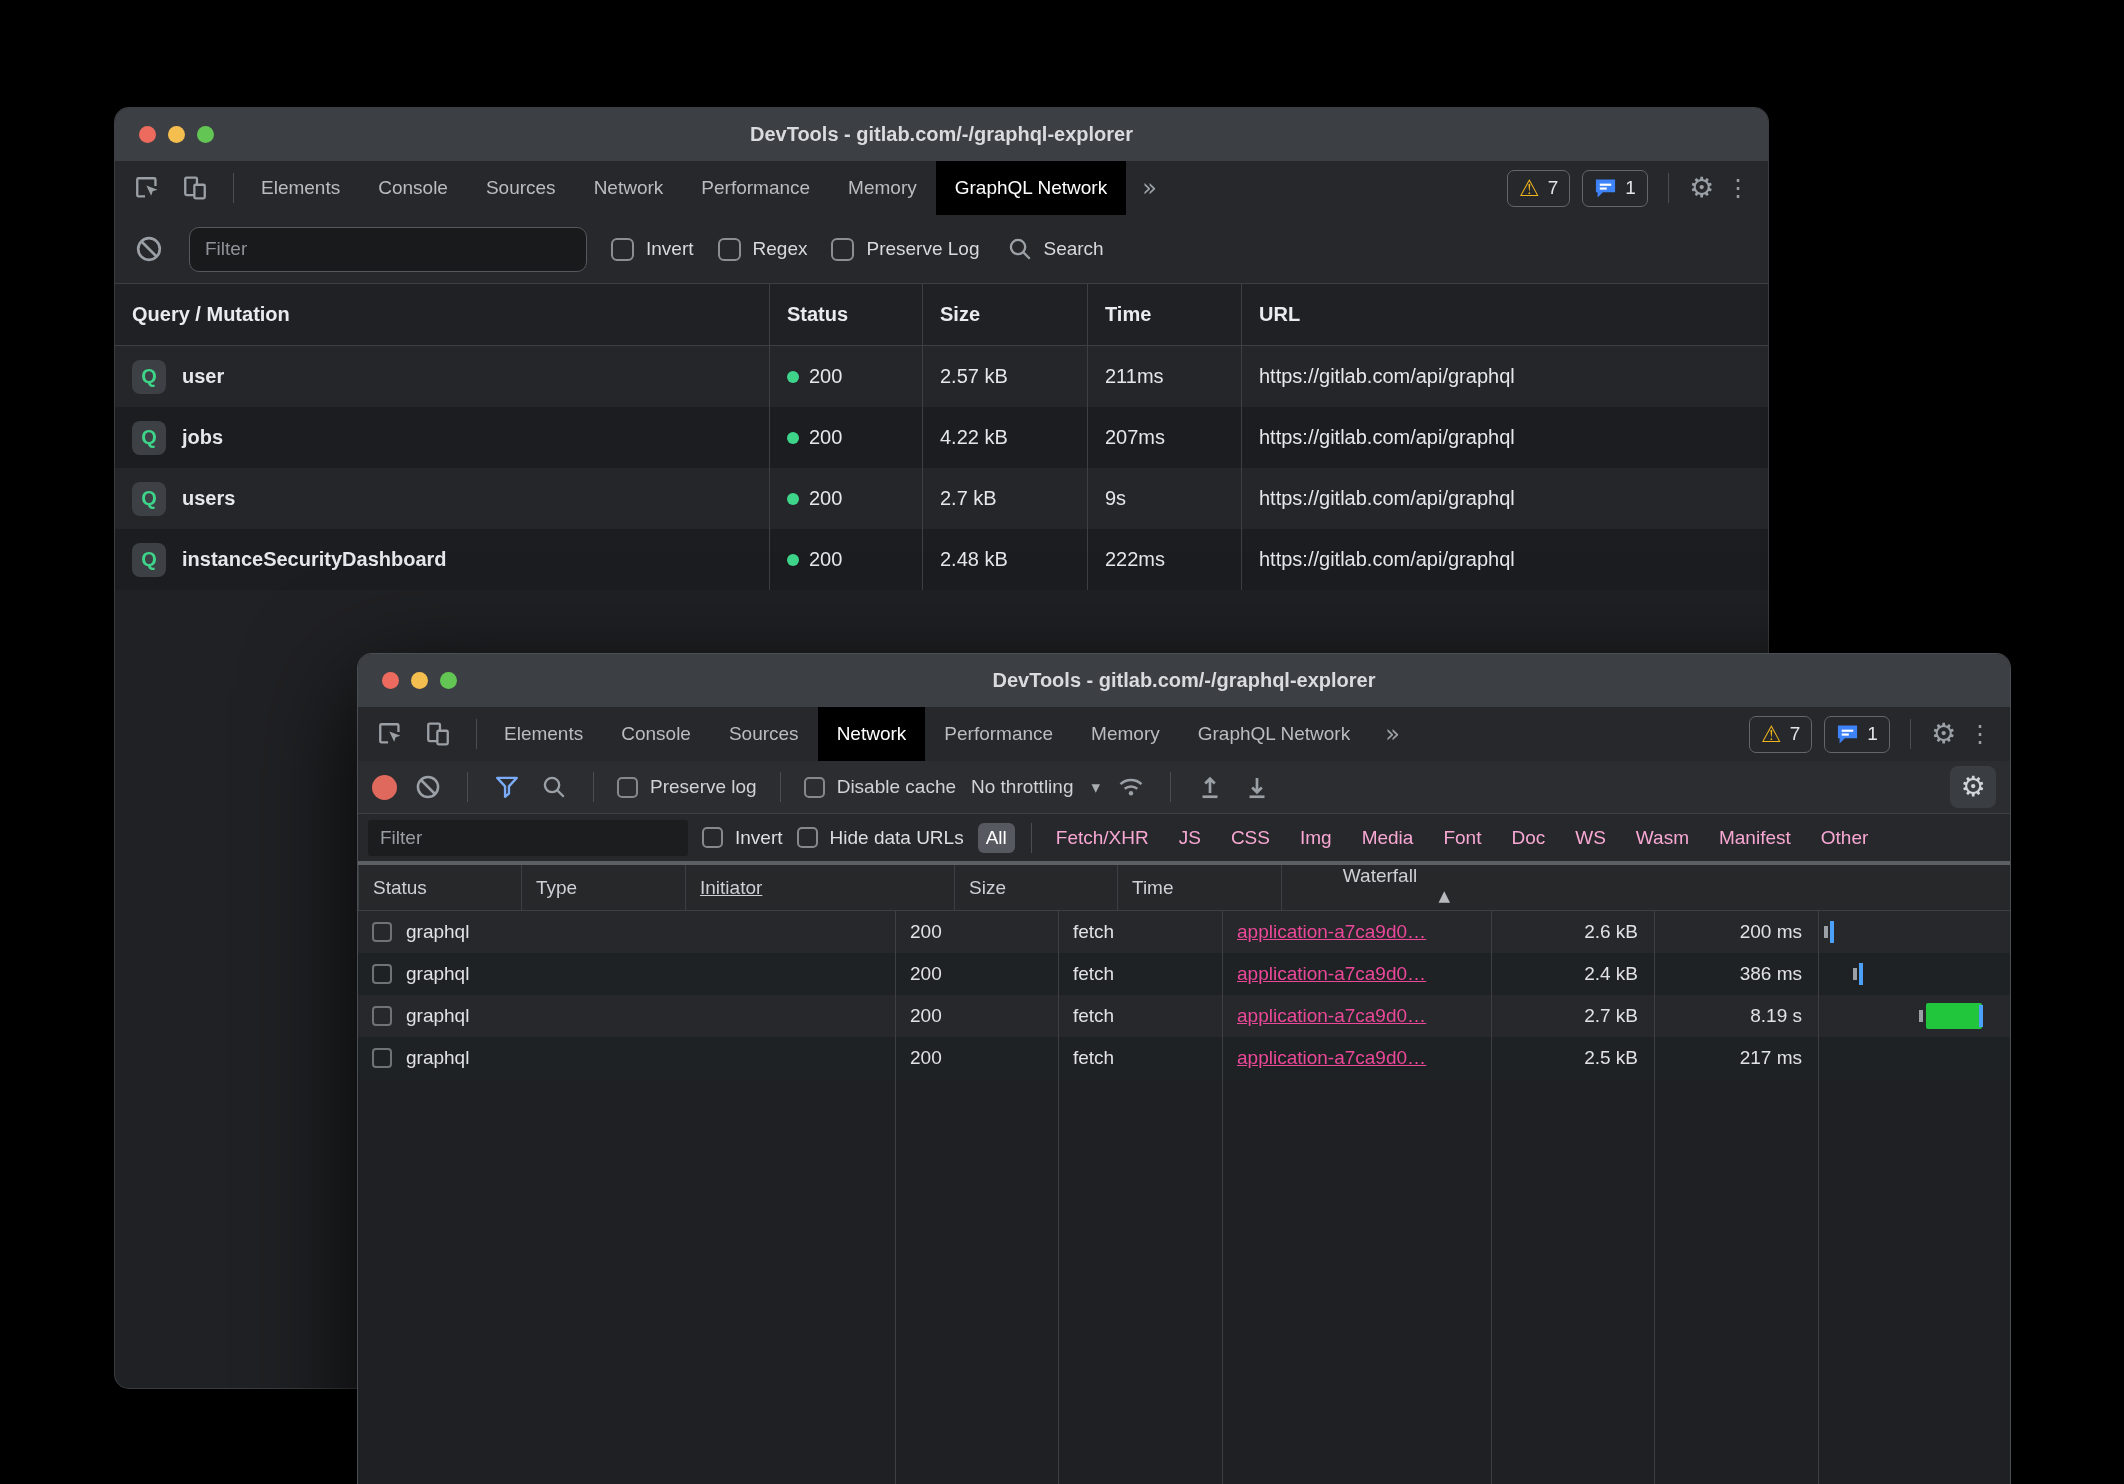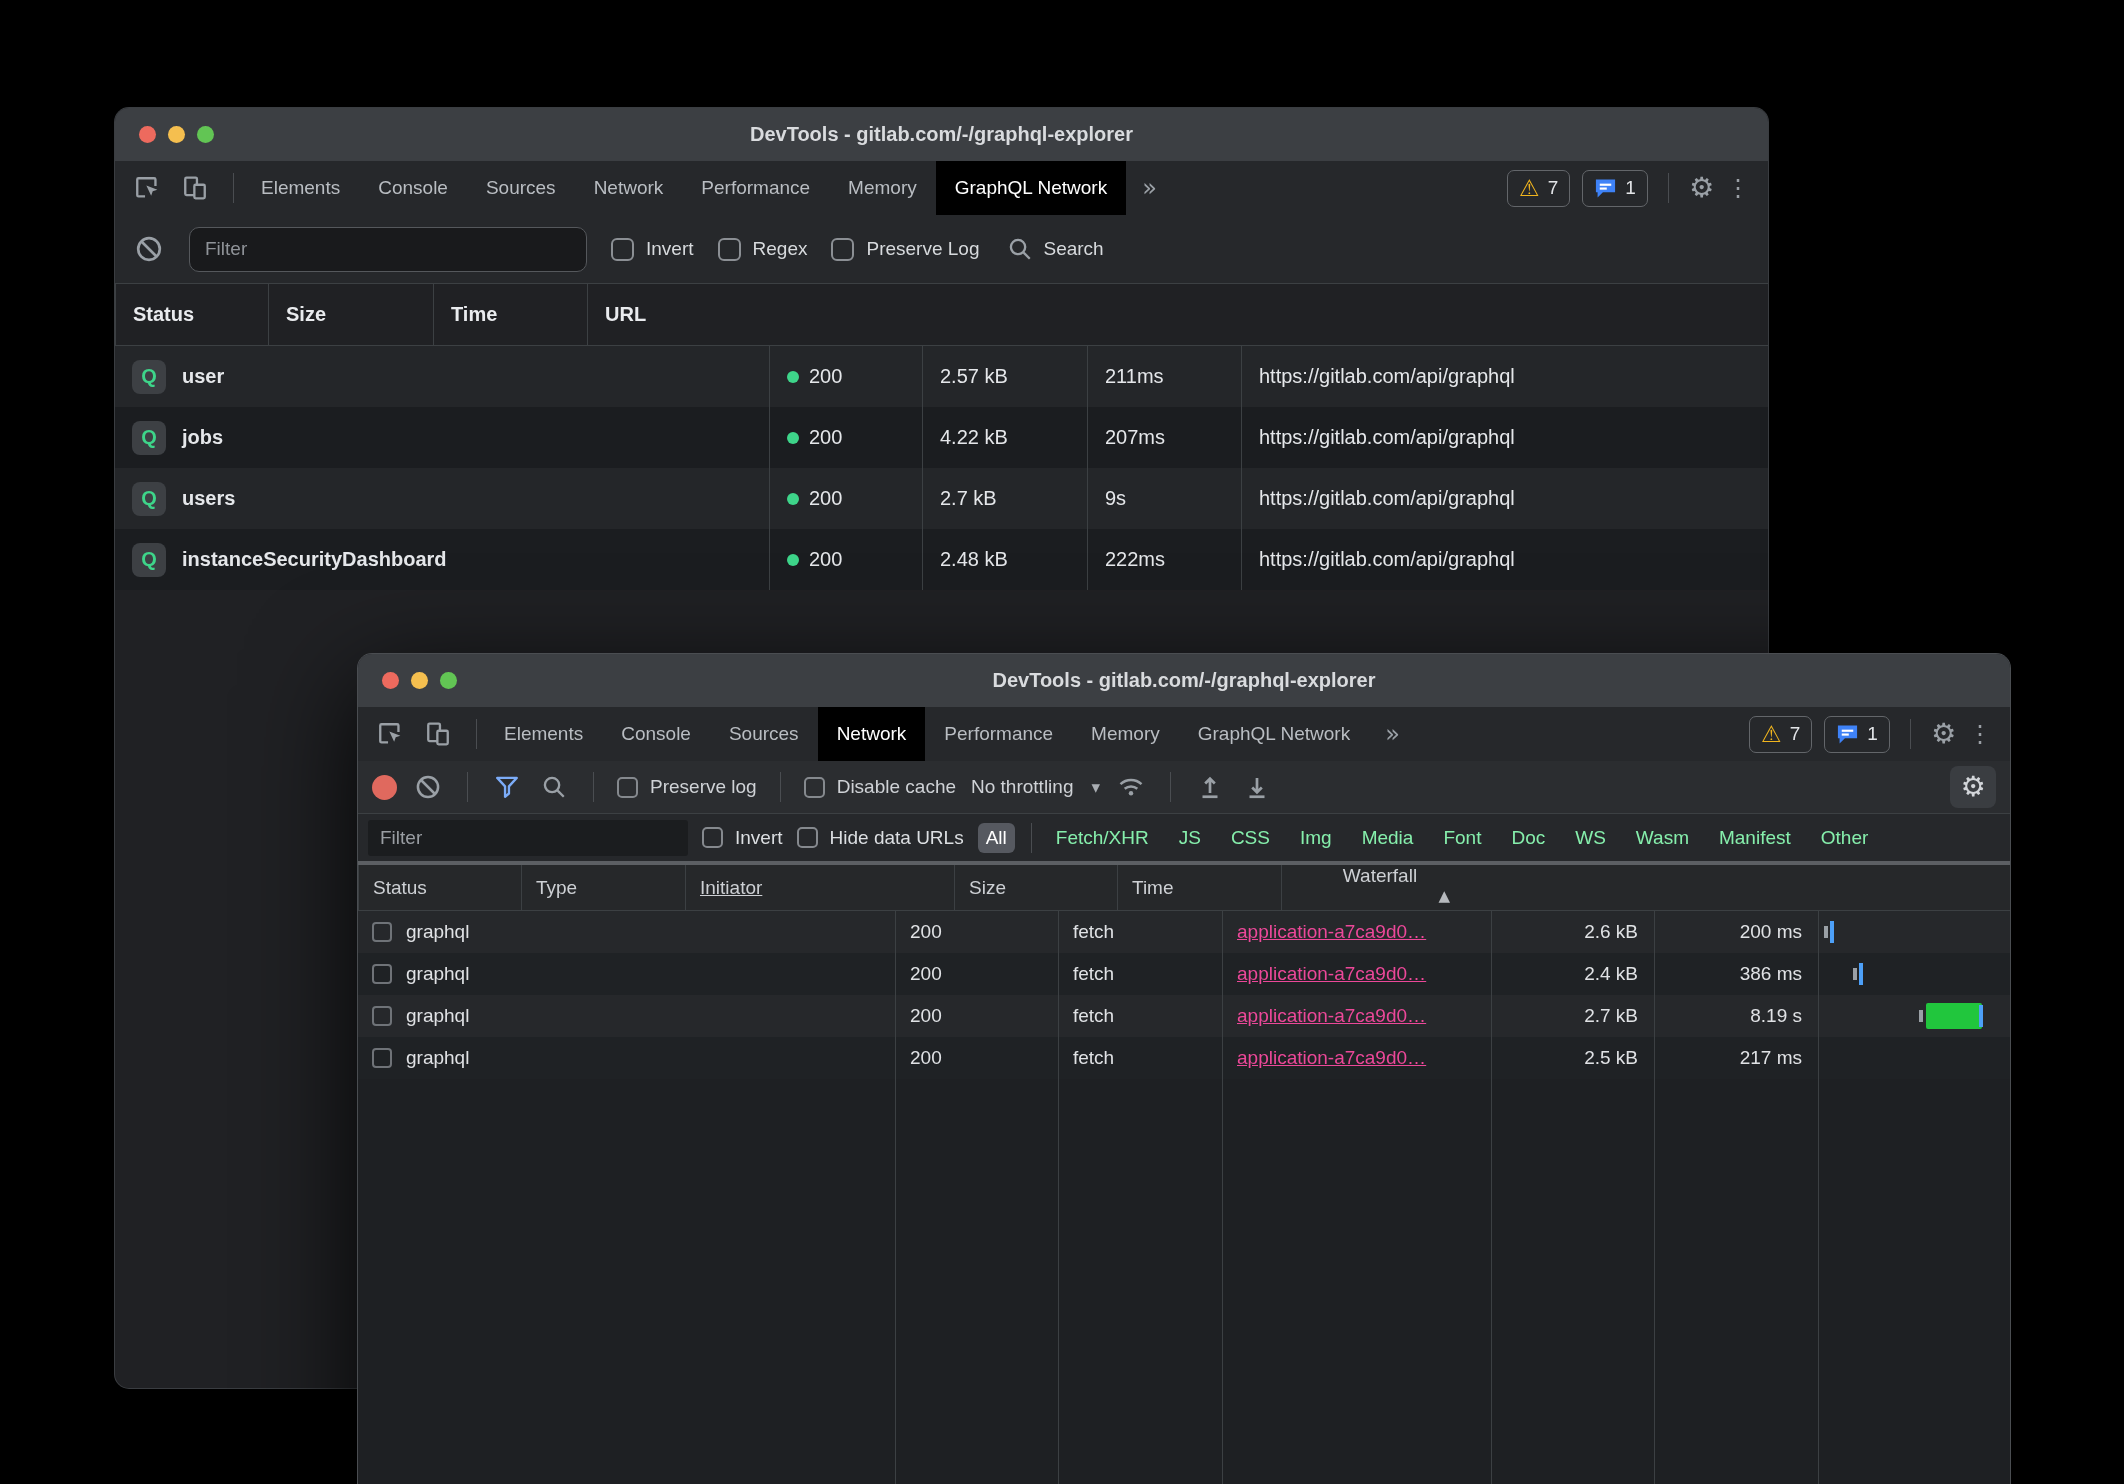--- a/index.html
+++ b/index.html
@@ -60,21 +60,21 @@
   .throttle { display:flex; align-items:center; gap:18px; }
   .caret { color:#a9adb2; font-size:17px; font-family:"DejaVu Sans",sans-serif; }
   .gearbox { margin-left:auto; width:46px; height:42px; background:#3a3d41; border-radius:8px; display:flex; align-items:center; justify-content:center; }
   .gearbox .gear { color:#d2d5d9; }
 
   .filterrow2 { height:47px; background:#26282b; display:flex; align-items:center; padding:0 10px; gap:14px; }
   .filter-input2 { width:320px; height:36px; background:#1b1d1f; border:none; border-radius:3px; color:#c7cacd; font-size:19px; padding:0 12px; outline:none; font-family:inherit; }
   .filter-input2::placeholder { color:#9a9ea3; }
   .cb2 { width:21px; height:21px; border:2px solid #85898e; border-radius:5px; flex:none; }
   .cblab2 { color:#dcdfe2; font-size:19px; white-space:nowrap; }
-  .chip { color:#86efac; font-size:19px; padding:4px 8px; border-radius:6px; white-space:nowrap; }
+  .chip { color:#f9a8d4; font-size:19px; padding:4px 8px; border-radius:6px; white-space:nowrap; }
   .chip.active { background:#565960; color:#fff; }
   .optrow { height:48px; background:#26282b; display:flex; align-items:center; padding:0 12px; gap:26px; }
   .splitter { height:4px; background:#5c5f63; }
 
   .thead2 { display:flex; height:46px; background:#26282a; border-bottom:1px solid #3c4043; align-items:stretch; color:#cdd0d4; font-size:19px; }
   .thead2 .cell, .trow2 .cell { display:flex; align-items:center; padding-left:14px; overflow:hidden; white-space:nowrap; }
   .c2-1{width:537px;} .c2-2{width:163px;} .c2-3{width:164px;} .c2-4{width:269px;text-decoration:underline;} .c2-5{width:163px;} .c2-6{width:164px;} .c2-7{width:183px; position:relative;flex-direction:column;}
   .num { justify-content:flex-end; padding-right:16px; padding-left:0; }
   .trow2 { display:flex; height:42px; align-items:stretch; color:#e0e2e5; font-size:19px; }
   .trow2.odd { background:#26282b; } .trow2.even { background:#1f2225; }
@@ -170,20 +170,21 @@
     <span class="searchgrp">
       <svg class="icn" width="26" height="26" viewBox="0 0 20 20">
           <circle cx="8.5" cy="8.5" r="5.5"></circle>
           <line x1="12.8" y1="12.8" x2="17.5" y2="17.5"></line>
         </svg>
       <span class="cblab">Search</span>
     </span>
   </div>
 
   <div class="thead1">
+    <div class="cell c1-1">Query / Mutation</div>
     <div class="cell c1-2 bl">Status</div>
     <div class="cell c1-3 bl">Size</div>
     <div class="cell c1-4 bl">Time</div>
     <div class="cell c1-5 bl">URL</div>
   </div>
 
   <div class="trow1 odd">
     <div class="cell c1-1">
       <span class="qbadge">Q</span>
       <span class="qname">user</span>

